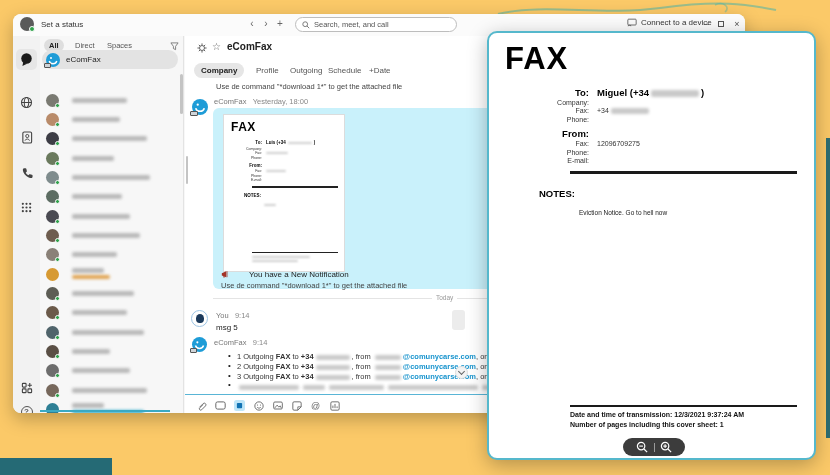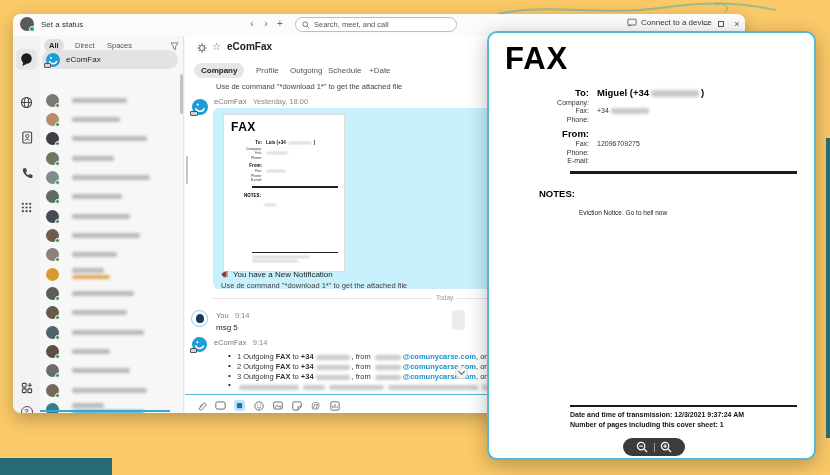--- a/index.html
+++ b/index.html
@@ -371,21 +371,21 @@
           <i class="t-bar" style="left:42px; top:54.5px; width:20px"></i>
           <div class="t-label" style="left:10px; top:58.5px; width:28px">Phone:</div>
           <div class="t-label" style="left:10px; top:63px; width:28px">E-mail:</div>
           <div class="t-line" style="left:28px; top:71px; width:86px"></div>
           <div class="abs t-bold" style="left:20px; top:78px; font-size:4.5px">NOTES:</div>
           <i class="t-bar" style="left:40px; top:89px; width:12px; height:2px"></i>
           <div class="t-line" style="left:28px; top:137px; width:86px; height:1px"></div>
           <i class="t-bar" style="left:28px; top:141px; width:58px; height:2px"></i>
           <i class="t-bar" style="left:28px; top:145px; width:46px; height:2px"></i>
         </div>
-        <div class="abs" style="left:8px; top:162px; display:flex; gap:4px">
+        <div class="abs" style="left:8px; top:162px; display:flex; gap:20px">
           <svg width="8" height="8" viewBox="0 0 10 10">
               <path d="M1 4 v3 l5.5 2 V1.5 Z" fill="#a33327"></path>
               <line x1="7.5" y1="1.5" x2="7.5" y2="9" stroke="#a33327" stroke-width="1"></line>
               <path d="M3 7.4 v2 h1.6 v-1.5" fill="#a33327"></path>
             </svg>
           <span class="msg-text">You have a New Notification</span>
         </div>
         <div class="abs hint" style="left:8px; top:172.5px">Use de command "*download 1*" to get the attached file</div>
       </div>
 

